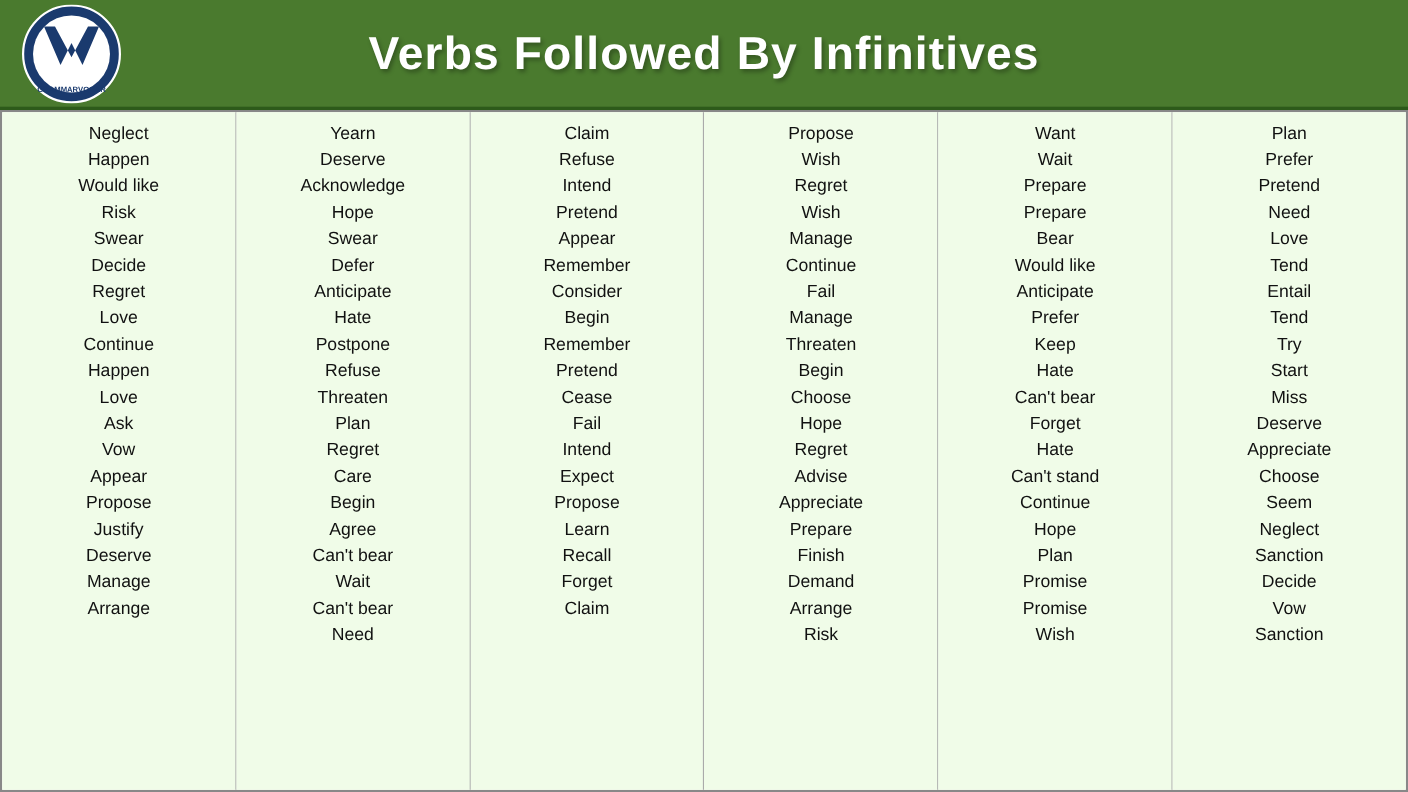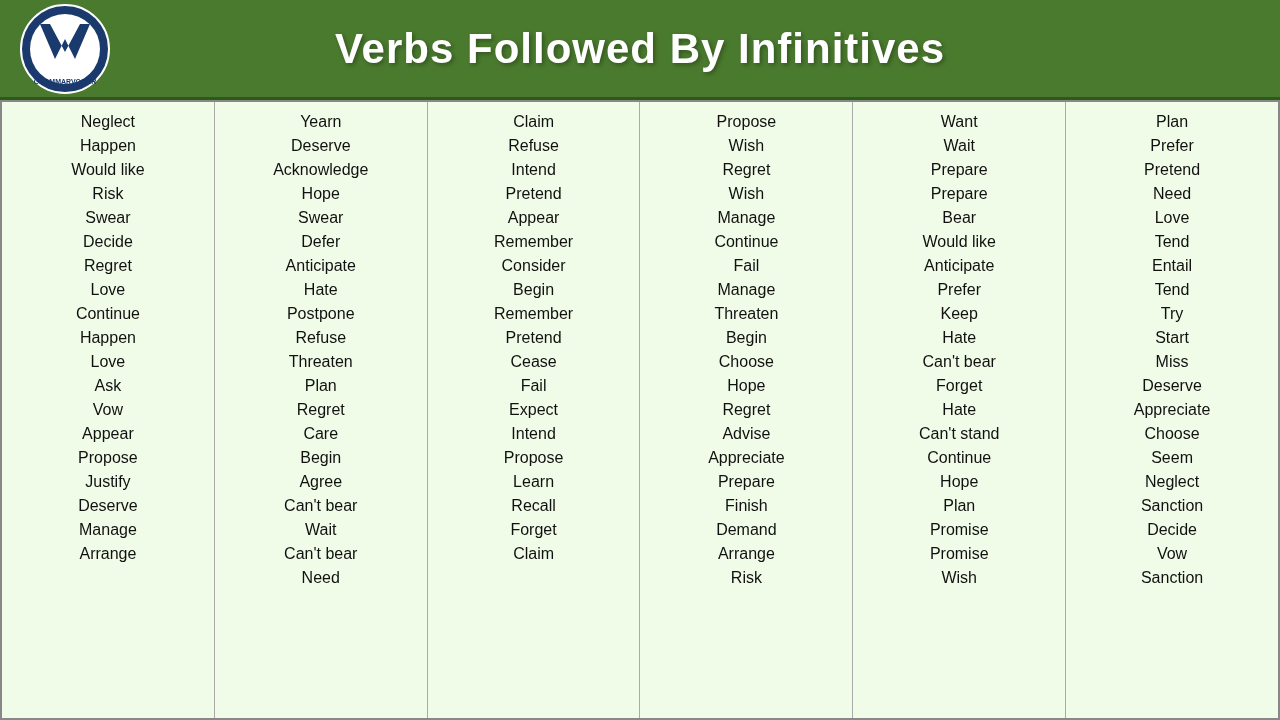--- a/index.html
+++ b/index.html
@@ -126,22 +126,22 @@
       <span class="word">Intend</span>
       <span class="word">Pretend</span>
       <span class="word">Appear</span>
       <span class="word">Remember</span>
       <span class="word">Consider</span>
       <span class="word">Begin</span>
       <span class="word">Remember</span>
       <span class="word">Pretend</span>
       <span class="word">Cease</span>
       <span class="word">Fail</span>
+      <span class="word">Intend</span>
       <span class="word">Expect</span>
-      <span class="word">Intend</span>
       <span class="word">Propose</span>
       <span class="word">Learn</span>
       <span class="word">Recall</span>
       <span class="word">Forget</span>
       <span class="word">Claim</span>
     </div>
     <div class="column">
       <span class="word">Propose</span>
       <span class="word">Wish</span>
       <span class="word">Regret</span>

